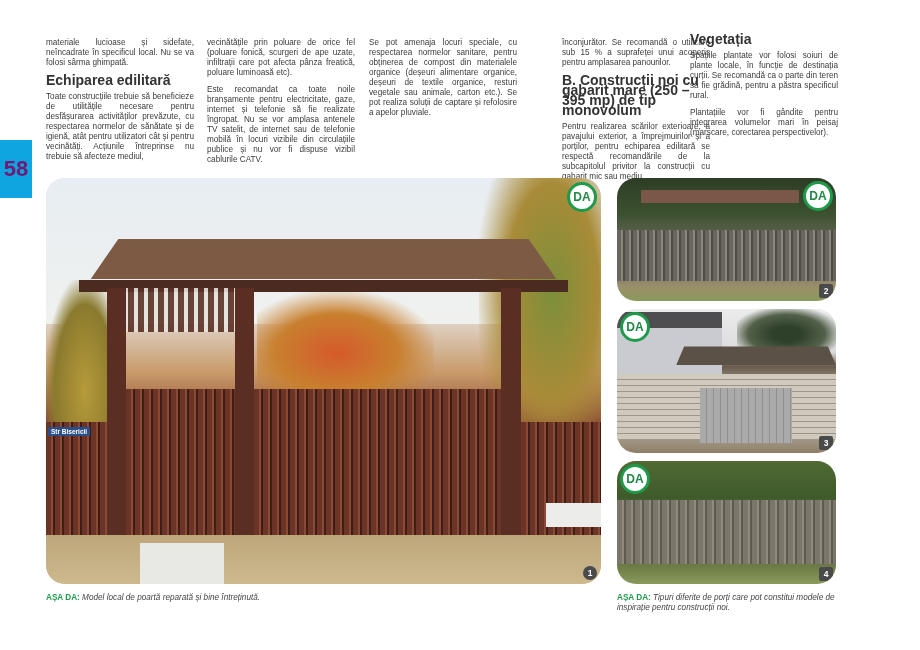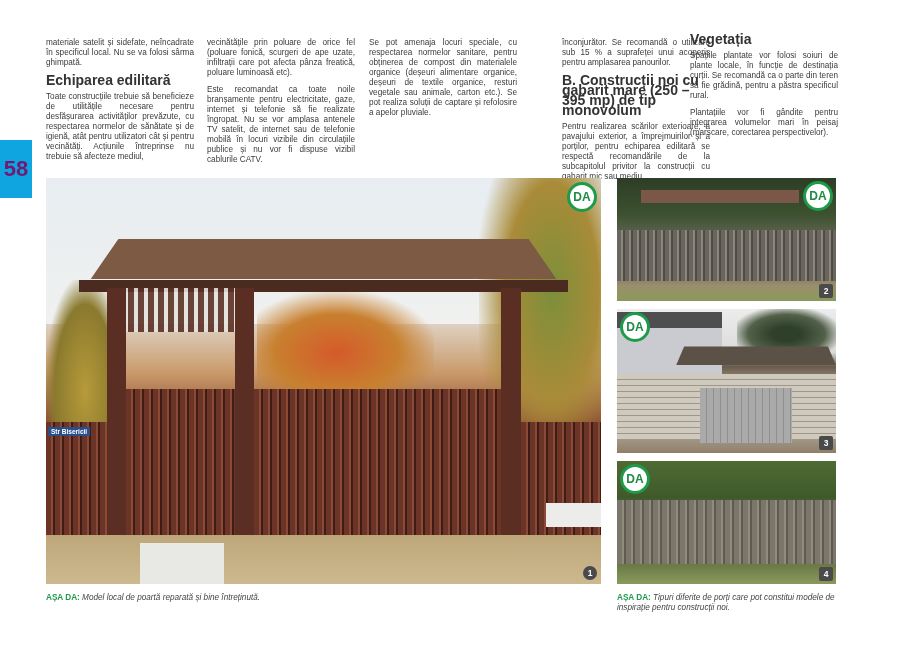--- a/index.html
+++ b/index.html
@@ -17,21 +17,21 @@
     font-size:8.2px; line-height:10px; text-align:justify;
   }
   .col p { margin-bottom:7px; }
   .col h4 { font-size:14px; font-weight:bold; margin-bottom:7px; text-align:left; color:#333; }
   .col1 { left:46px; }
   .col2 { left:207px; }
   .col3 { left:369px; }
   .col4 { left:562px; }
   .col5 { left:690px; top:34px; }
 
-  .photo { position:absolute; overflow:hidden; }
+  .photo { position:absolute; overflow:hidden;border-radius:19px; }
   .photo-main { left:46px; top:178px; width:555px; height:406px;
     background:linear-gradient(180deg,#dfe6ec 0%,#e9ecee 30%,#c99a6a 48%,#8a4b32 60%,#6e3526 72%,#c8b28a 86%,#d6c59e 100%); }
   .sky { position:absolute; left:0; top:0; width:100%; height:36%; background:linear-gradient(180deg,#e7edf2,#f0f1ef); }
   .tree-l { position:absolute; left:0; top:25%; width:14%; height:55%; background:radial-gradient(ellipse at 50% 50%, #b79a3a 0%, #8a7a2e 55%, transparent 75%); }
   .tree-r { position:absolute; right:0; top:0; width:22%; height:70%; background:radial-gradient(ellipse at 60% 40%, #7c8f3a 0%, #a98b38 45%, transparent 75%); }
   .tree-mid { position:absolute; left:38%; top:28%; width:32%; height:30%; background:radial-gradient(ellipse at 45% 50%, #d55a2a 0%, #c8802f 45%, transparent 75%); }
   .roof { position:absolute; left:8%; top:15%; width:84%; height:10%; background:#7d5a44; clip-path:polygon(6% 0,94% 0,100% 100%,0 100%); }
   .beam { position:absolute; left:6%; top:25%; width:88%; height:3%; background:#4b2a1f; }
   .lattice { position:absolute; left:13%; top:27%; width:22%; height:11%; background:repeating-linear-gradient(90deg,#5b3024 0 6px,#e4e2dc 6px 10px); opacity:.9; }
   .post { position:absolute; top:27%; width:3.5%; height:63%; background:#5a2e22; }
@@ -79,21 +79,21 @@
   .caption .txt { font-style:italic; }
   .caption-1 { left:46px; width:500px; }
   .caption-2 { left:617px; width:225px; }
 </style>
 </head>
 <body>
 
 <div class="page-badge">58</div>
 
 <div class="col col1">
-  <p>materiale satelit și sidefate, neîncadrate în specificul local. Nu se va folosi sârma ghimpată.</p>
+  <p>materiale lucioase și sidefate, neîncadrate în specificul local. Nu se va folosi sârma ghimpată.</p>
   <h4>Echiparea edilitară</h4>
   <p>Toate construcțiile trebuie să beneficieze de utilitățile necesare pentru desfășurarea activităților prevăzute, cu respectarea normelor de sănătate și de igienă, atât pentru utilizatori cât și pentru vecinătăți. Acțiunile întreprinse nu trebuie să afecteze mediul,</p>
 </div>
 
 <div class="col col2">
   <p>vecinătățile prin poluare de orice fel (poluare fonică, scurgeri de ape uzate, infiltrații care pot afecta pânza freatică, poluare luminoasă etc).</p>
   <p>Este recomandat ca toate noile branșamente pentru electricitate, gaze, internet și telefonie să fie realizate îngropat. Nu se vor amplasa antenele TV satelit, de internet sau de telefonie mobilă în locuri vizibile din circulațiile publice și nu vor fi dispuse vizibil cablurile CATV.</p>
 </div>
 
 <div class="col col3">

